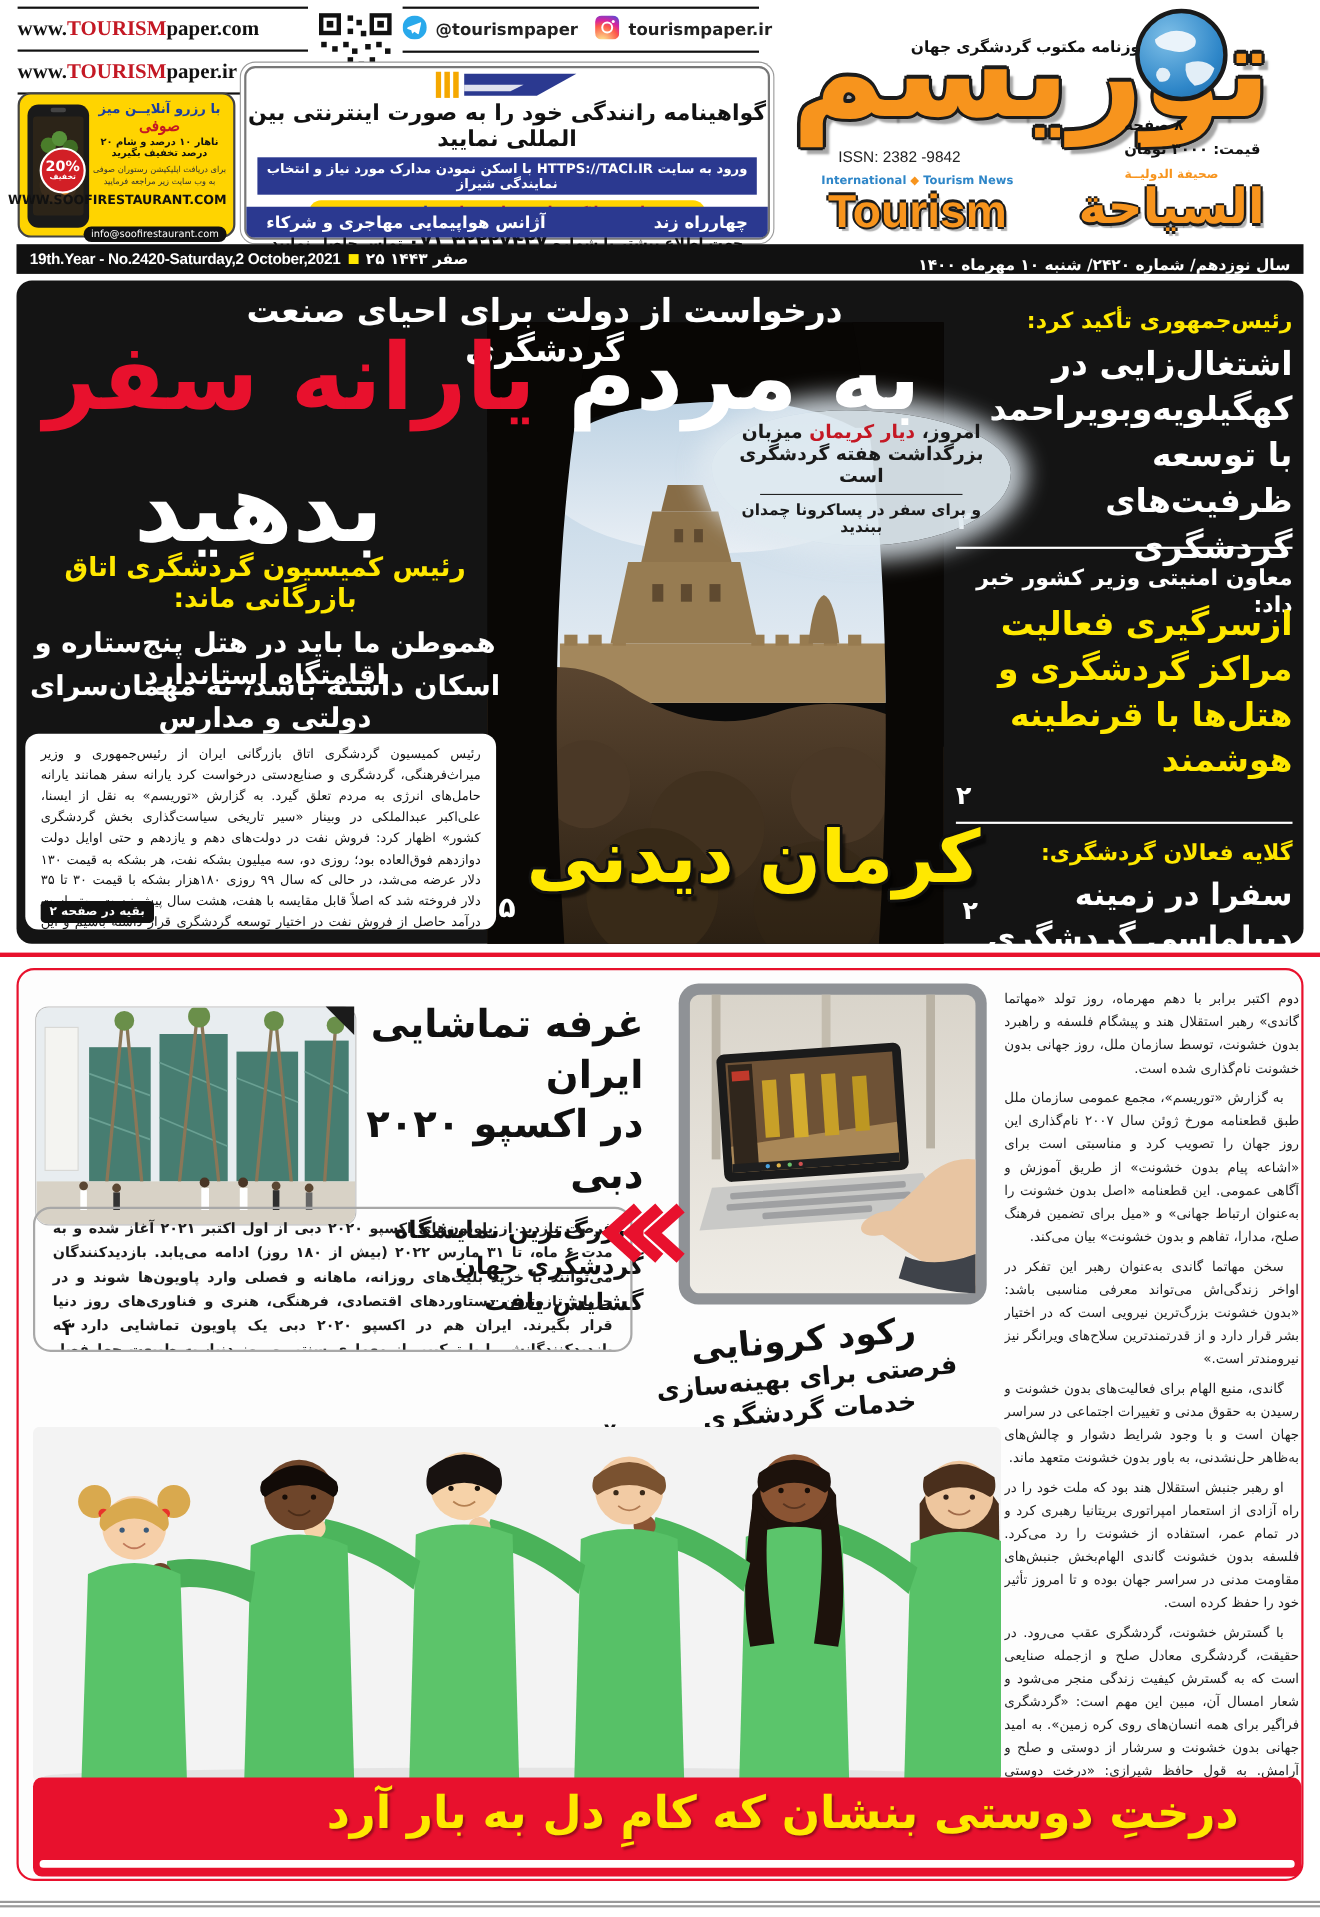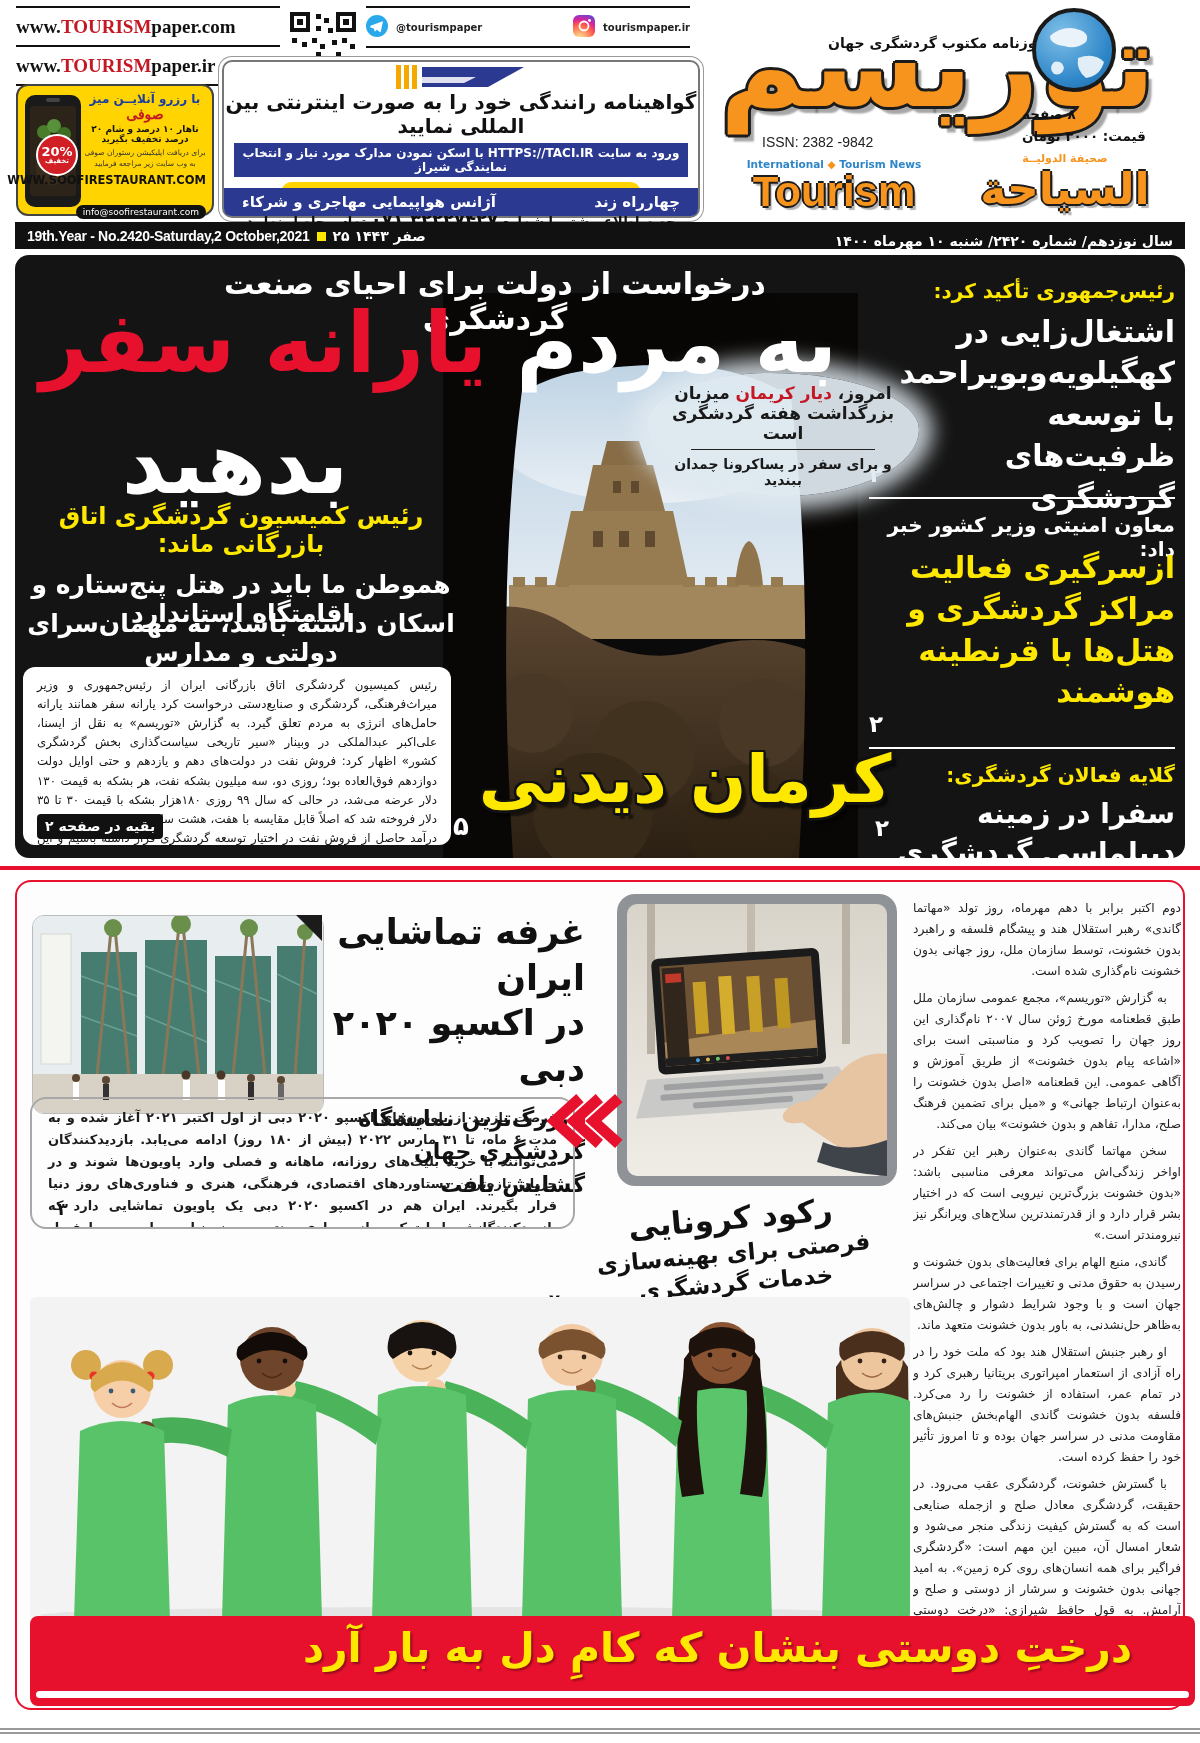--- a/index.html
+++ b/index.html
@@ -7,21 +7,21 @@
   .abs{position:absolute;}
   .red{color:#c41824;}
   .white{color:#fff;}
 
   
   .url-block{left:16px;top:6px;width:264px;font-family:"Liberation Serif",serif;font-weight:bold;font-size:19px;color:#111;}
   .url-row{height:37px;line-height:37px;border-bottom:2px solid #111;white-space:nowrap;}
   .url-row.first{border-top:2px solid #111;}
   .qr{left:288px;top:8px;}
   .social{left:366px;top:6px;width:324px;}
-  .social-row1{height:38px;border-top:2px solid #111;border-bottom:2px solid #111;display:flex;align-items:center;gap:8px;font-size:10px;font-weight:bold;color:#222;}
+  .social-row1{height:38px;border-top:2px solid #111;border-bottom:2px solid #111;display:flex;align-items:center;gap:8px;font-size:15px;font-weight:bold;color:#222;}
   .social-row1 .gap{flex:1;}
   .social-row2{height:40px;line-height:40px;border-bottom:2px solid #111;font-family:"Liberation Serif",serif;font-size:20px;color:#111;}
 
   
   .soofi{left:16px;top:84px;width:198px;height:132px;background:#ffd400;border:2px solid #444;border-radius:12px;box-sizing:border-box;}
   .soofi-right{position:absolute;right:6px;top:6px;width:122px;direction:rtl;text-align:center;}
   .soofi-l1{font-size:12px;font-weight:bold;color:#1b3fa0;}
   .soofi-l1 .soofi-name{color:#c41824;font-size:14px;font-family:"DejaVu Serif",serif;}
   .soofi-l2{font-size:9px;font-weight:bold;color:#111;margin-top:2px;}
   .soofi-note{font-size:7.5px;color:#333;margin-top:3px;line-height:1.5;}
@@ -63,21 +63,21 @@
   .dateline .fa-date{direction:rtl;margin-top:11px;}
 
   
   .mainbox{left:15px;top:255px;width:1170px;height:603px;background:#141414;border-radius:14px;}
   .lead-kicker{left:140px;top:11px;width:680px;text-align:center;color:#fff;font-size:30px;font-weight:bold;direction:rtl;z-index:4;}
   .hl1{left:0;top:36px;width:822px;direction:rtl;text-align:right;font-size:84px;font-weight:bold;z-index:4;line-height:1.25;white-space:nowrap;}
   .hl2{left:20px;top:158px;width:400px;text-align:center;color:#fff;font-size:86px;font-weight:bold;z-index:4;}
   .subkicker{left:0;top:247px;width:452px;text-align:center;color:#ffe800;font-size:24px;font-weight:bold;direction:rtl;z-index:4;}
   .subline{left:0;width:452px;text-align:center;color:#fff;font-size:25px;font-weight:bold;direction:rtl;z-index:4;margin-top:32px;}
   .lead-body{left:8px;top:412px;width:428px;height:178px;background:#fff;border-radius:12px;padding:9px 14px;box-sizing:border-box;direction:rtl;text-align:justify;font-size:11.8px;line-height:1.62;color:#151515;overflow:hidden;z-index:5;}
-  .continue-pill{position:absolute;left:14px;bottom:6px;background:#111;color:#fff;font-size:14px;font-weight:bold;border-radius:4px;padding:1px 8px;direction:rtl;}
+  .continue-pill{position:absolute;left:14px;bottom:6px;background:#111;color:#fff;font-size:11px;font-weight:bold;border-radius:4px;padding:1px 8px;direction:rtl;}
   .kerman-photo{left:428px;top:38px;width:415px;height:565px;z-index:1;}
   .photo-caption{left:632px;top:118px;width:256px;direction:rtl;text-align:center;z-index:3;background:rgba(223,233,240,.93);border-radius:45% 55% 50% 50%/42% 46% 54% 58%;box-shadow:0 0 20px 14px rgba(223,233,240,.85);padding:10px 8px 8px;}
   .cap-l1{font-size:17px;font-weight:bold;color:#1a1a1a;}
   .cap-div{width:72%;height:1px;background:#222;margin:6px auto;}
   .cap-l3{font-size:19px;font-weight:bold;color:#1a1a1a;}
   .cap-l4{font-size:14px;font-weight:bold;color:#1a1a1a;margin-top:2px;}
   .kerman-title{left:455px;top:486px;width:430px;text-align:center;font-size:66px;font-weight:bold;color:#ffe800;direction:rtl;z-index:4;
     text-shadow:2.5px 0 #111,-2.5px 0 #111,0 2.5px #111,0 -2.5px #111,2px 2px #111,-2px -2px #111,2px -2px #111,-2px 2px #111,5px 6px 2px rgba(0,0,0,.55);}
   .page5{left:438px;top:556px;color:#fff;font-size:26px;font-weight:bold;z-index:4;}
   .photo-credit{left:410px;top:470px;height:110px;color:#eee;font-size:10.5px;writing-mode:vertical-rl;direction:rtl;z-index:4;opacity:.9;}
@@ -105,21 +105,21 @@
   .corona{left:540px;top:318px;width:352px;direction:rtl;text-align:center;transform:rotate(-5deg);color:#111;}
   .corona-l1{font-size:31px;font-weight:bold;}
   .corona-l2{font-size:23px;font-weight:bold;margin-top:4px;}
   .page7{left:532px;top:408px;font-size:18px;font-weight:bold;color:#111;}
   .gandhi{left:896px;top:16px;width:268px;height:748px;direction:rtl;text-align:justify;font-size:12.2px;line-height:1.72;color:#1e1e1e;overflow:hidden;}
   .gandhi p{margin:0 0 6px;}
   .gandhi p+p{text-indent:14px;}
   .children{left:13px;top:415px;width:880px;height:323px;border-radius:6px;overflow:hidden;}
 
   
-  .banner{left:30px;top:1616px;width:1153px;height:90px;background:#e8112d;border-radius:8px;z-index:5;padding-left:12px;}
+  .banner{left:30px;top:1616px;width:1153px;height:90px;background:#e8112d;border-radius:8px;z-index:5;}
   .banner-text{position:absolute;left:250px;right:40px;top:8px;text-align:center;color:#ffe800;font-size:41px;font-weight:bold;direction:rtl;text-shadow:2px 2px 2px rgba(0,0,0,.35);}
   .banner-stripe{position:absolute;left:6px;right:6px;bottom:8px;height:7px;background:#fff;border-radius:4px;}
   .star-wrap{left:28px;top:1550px;width:228px;height:178px;z-index:6;filter:drop-shadow(2px 3px 3px rgba(0,0,0,.4));}
   .star{position:absolute;inset:0;background:#caa000;
     clip-path:polygon(100% 50%,87.7% 60.1%,93.3% 75%,77.6% 77.6%,75% 93.3%,60.1% 87.7%,50% 100%,39.9% 87.7%,25% 93.3%,22.4% 77.6%,6.7% 75%,12.3% 60.1%,0% 50%,12.3% 39.9%,6.7% 25%,22.4% 22.4%,25% 6.7%,39.9% 12.3%,50% 0%,60.1% 12.3%,75% 6.7%,77.6% 22.4%,93.3% 25%,87.7% 39.9%);}
   .star.inner{inset:5px;background:#ffe400;transform:rotate(7deg);}
   .star-text{position:absolute;inset:0;display:flex;flex-direction:column;align-items:center;justify-content:center;direction:rtl;text-align:center;z-index:2;line-height:1.35;}
   .star-l1{font-size:19px;font-weight:bold;color:#111;}
   .star-l1 .date{color:#d21f26;font-size:30px;}
   .star-l2{font-size:21px;font-weight:bold;color:#111;}

